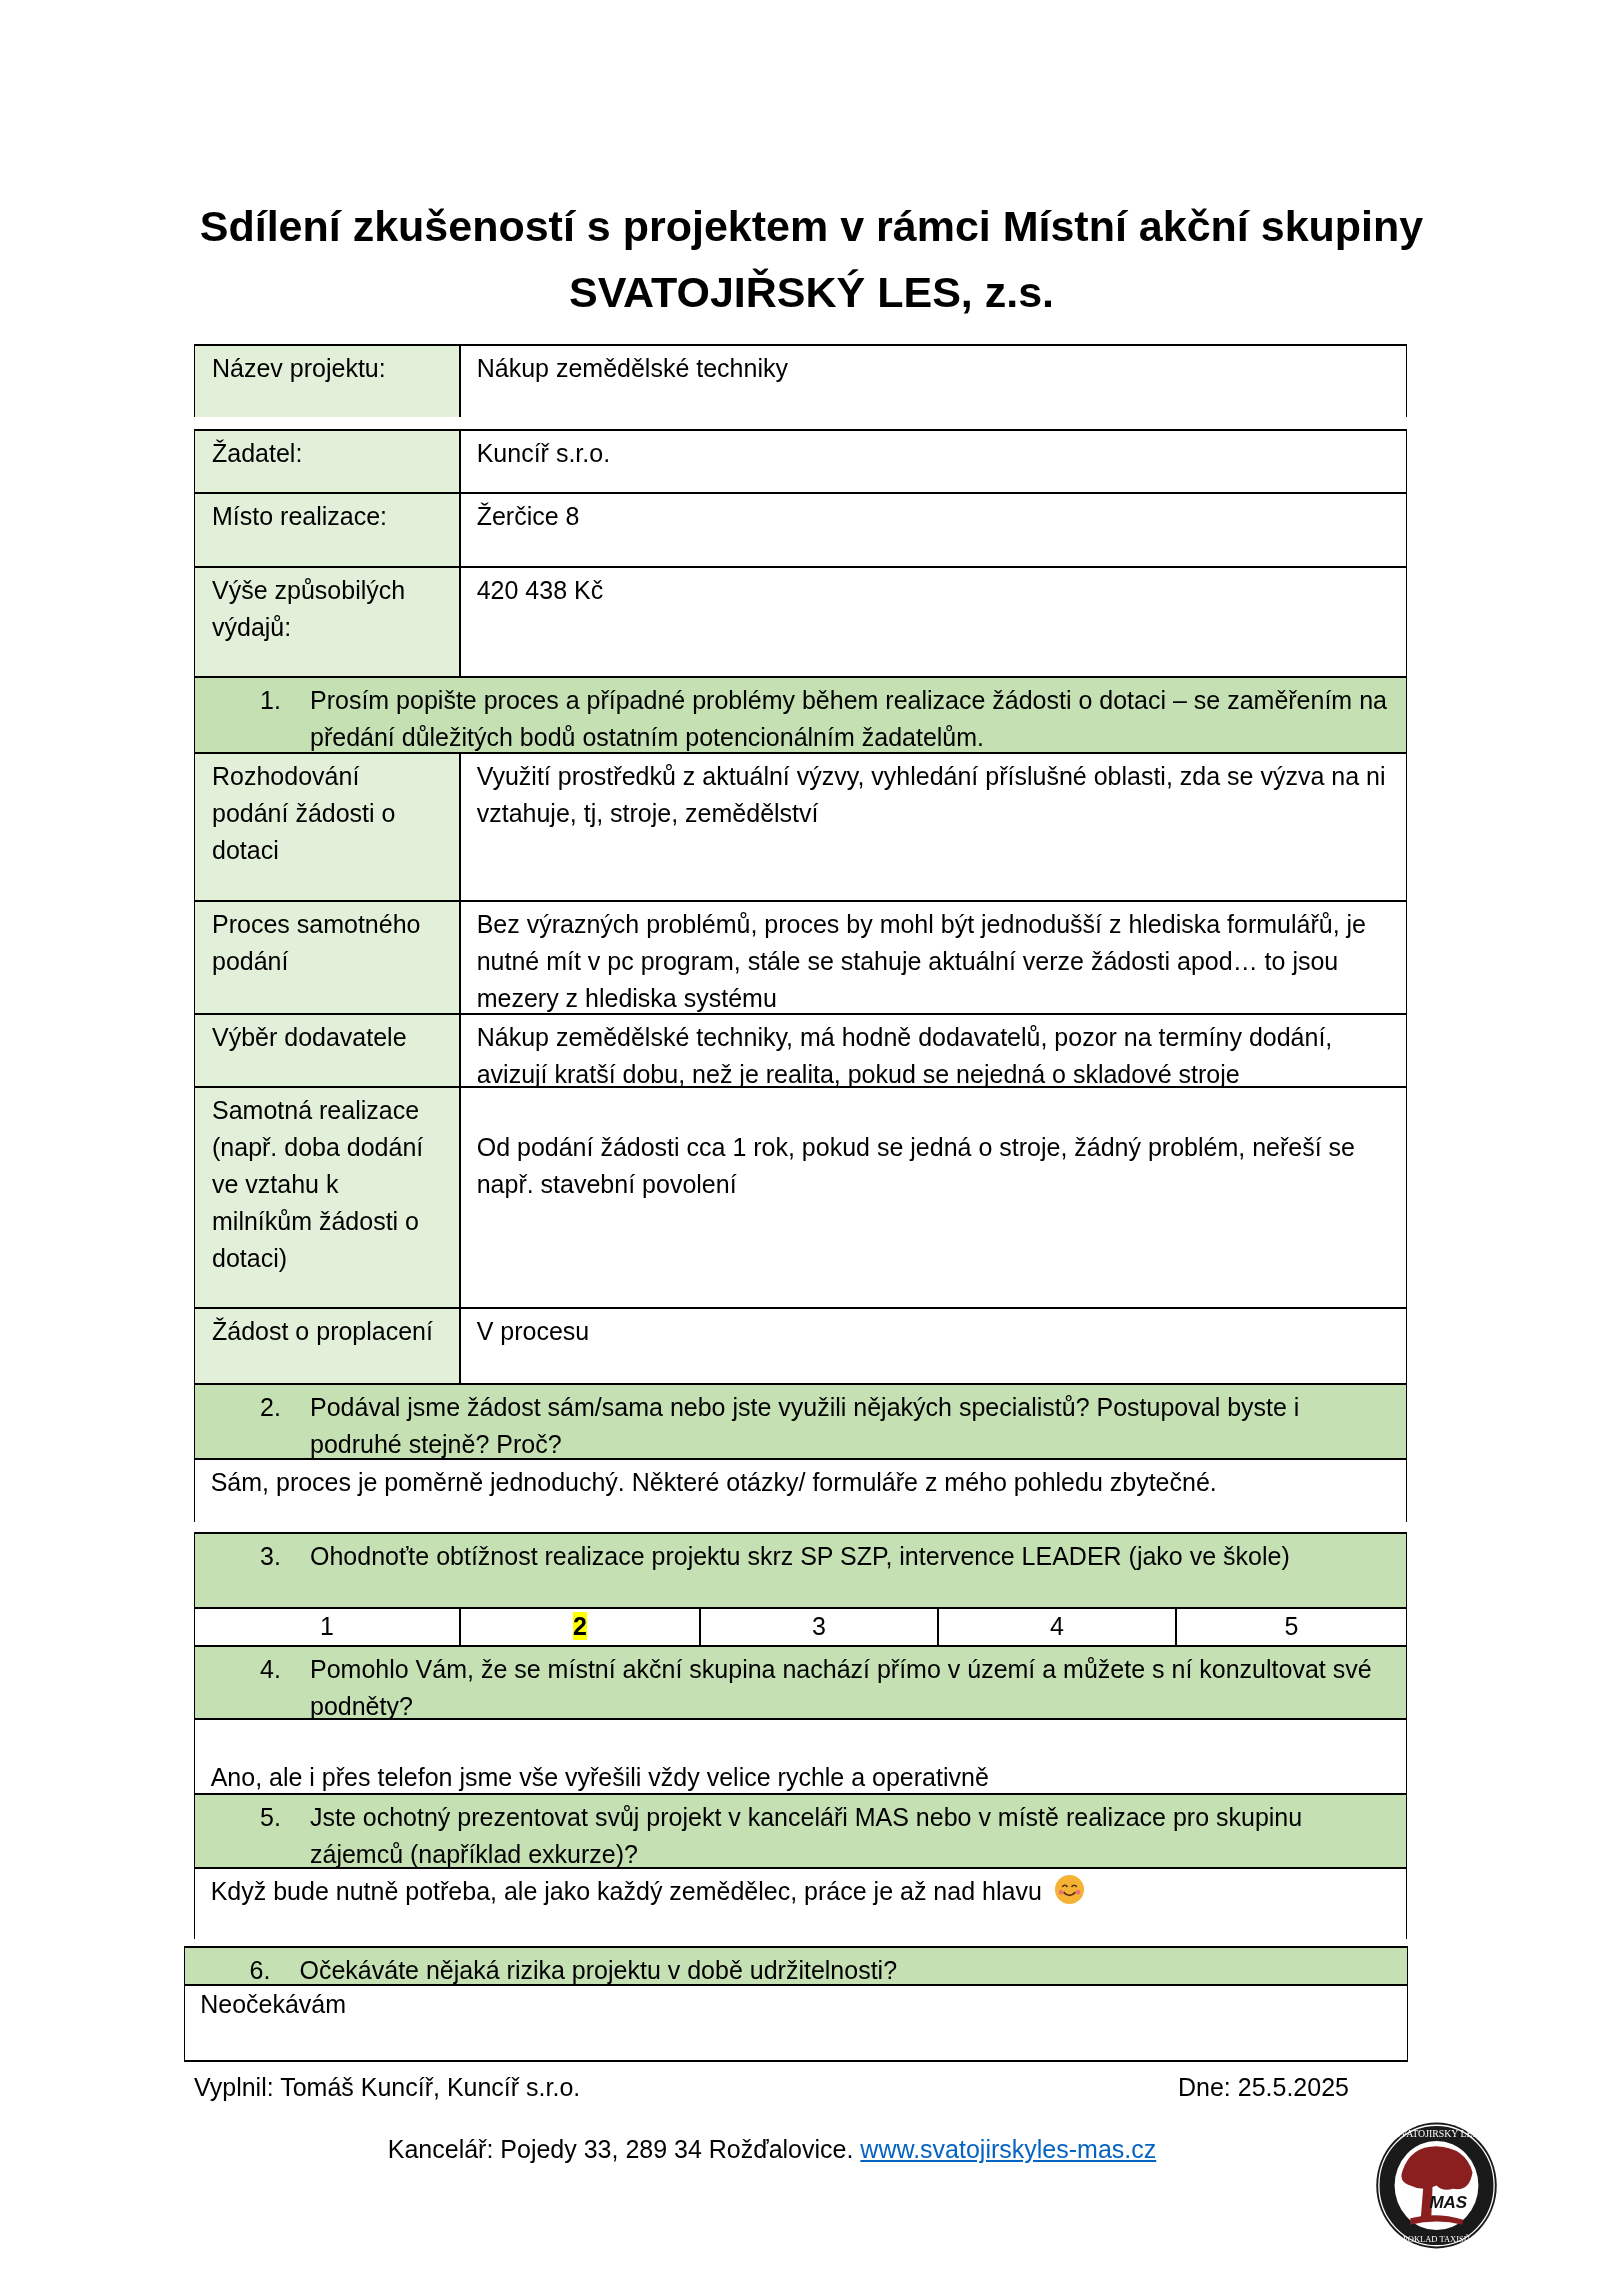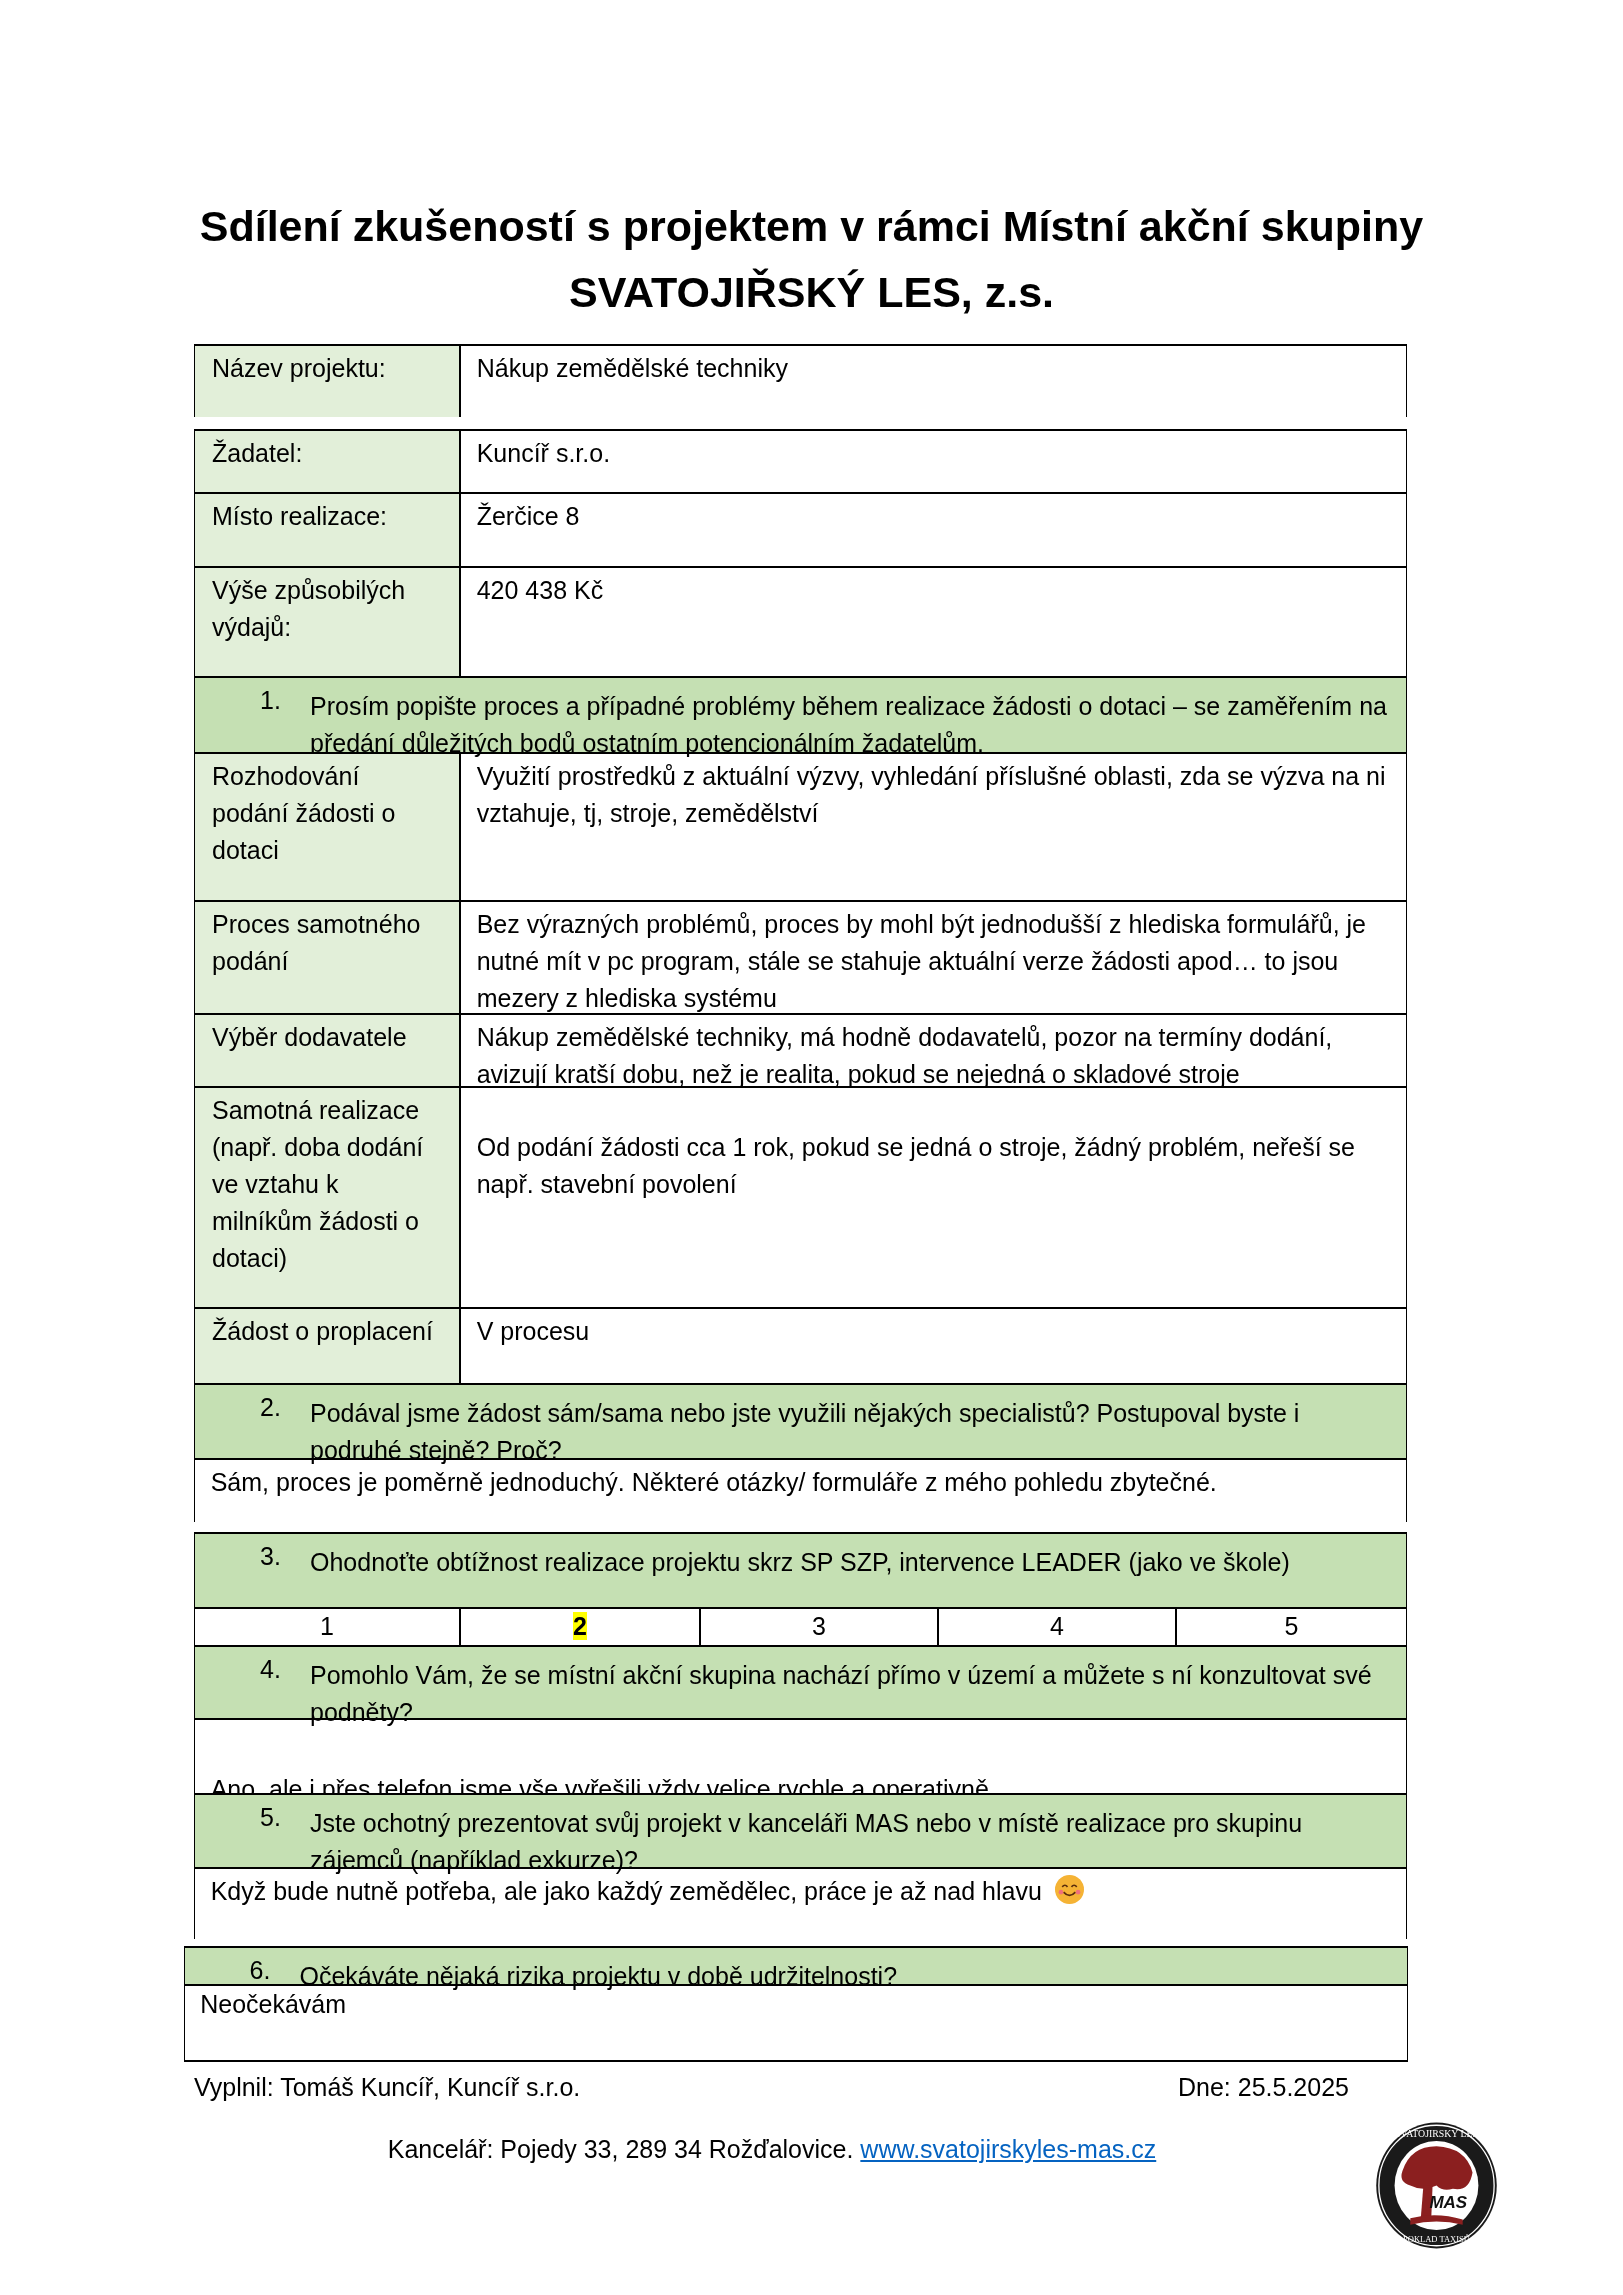--- a/index.html
+++ b/index.html
@@ -15,21 +15,21 @@
   .lbl { position: absolute; left: 0; top: 0; bottom: 0; width: 267px; background: #e2efd9;
          border-left: 1.3px solid #000; border-right: 2px solid #000; box-sizing: border-box;
          padding: 3.9px 0 0 17px; font-size: 25px; line-height: 37px; }
   .val { position: absolute; left: 267px; right: 0; top: 0; bottom: 0;
          border-right: 1.3px solid #000; box-sizing: border-box;
          padding: 3.9px 7.9px 0 15.7px; font-size: 25px; line-height: 37px; }
   .q { position: absolute; left: 0; right: 0; top: 0; bottom: 0; background: #c5e0b3;
        border-left: 1.3px solid #000; border-right: 1.3px solid #000; box-sizing: border-box;
        padding: 3.9px 13px 0 0; font-size: 25px; line-height: 37px; }
   .q .num { position: absolute; left: 65px; top: 3.9px; }
-  .q .txt { margin-left: 115px; display: block; margin-top: 6px; }
+  .q .txt { margin-left: 115px; display: block; }
   .ans { position: absolute; left: 0; right: 0; top: 0; bottom: 0;
          border-left: 1.3px solid #000; border-right: 1.3px solid #000; box-sizing: border-box;
          padding: 3.9px 7.9px 0 15.7px; font-size: 25px; line-height: 37px; }
   .rate { position: absolute; top: 0; bottom: 0; box-sizing: border-box; text-align: center;
           font-size: 25px; line-height: 34px; border-right: 2px solid #000; }
   .rate:first-child { border-left: 1.3px solid #000; }
   .rate.sel span { background: #ffff00; font-weight: bold; }
   .bottom-border { position: absolute; left: 0; width: 1213px; border-top: 2.6px solid #000; }
   .footer-line { position: absolute; top: 2073px; font-size: 25px; }
   .office { position: absolute; top: 2135px; left: 0; width: 1623px; text-align: center; font-size: 25px; padding-right: 79px; box-sizing: border-box; }
@@ -114,21 +114,21 @@
     <div class="rate" style="left:983px; width:230px; border-right:1.3px solid #000;"><span>5</span></div>
   </div>
 
   <div class="row" style="top:1301px; height:73px;">
     <div class="q">
         <span class="num">4.</span>
         <span class="txt">Pomohlo Vám, že se místní akční skupina nachází přímo v území a můžete s ní konzultovat své podněty?</span>
       </div>
   </div>
   <div class="row" style="top:1374px; height:75px;">
-    <div class="ans" style="padding-top:51px;">Ano, ale i přes telefon jsme vše vyřešili vždy velice rychle a operativně</div>
+    <div class="ans" style="padding-top:39px;">Ano, ale i přes telefon jsme vše vyřešili vždy velice rychle a operativně</div>
   </div>
 
   <div class="row" style="top:1449px; height:75px;">
     <div class="q">
         <span class="num">5.</span>
         <span class="txt">Jste ochotný prezentovat svůj projekt v kanceláři MAS nebo v místě realizace pro skupinu zájemců (například exkurze)?</span>
       </div>
   </div>
   <div class="row" style="top:1523px; height:72px;">
     <div class="ans">

